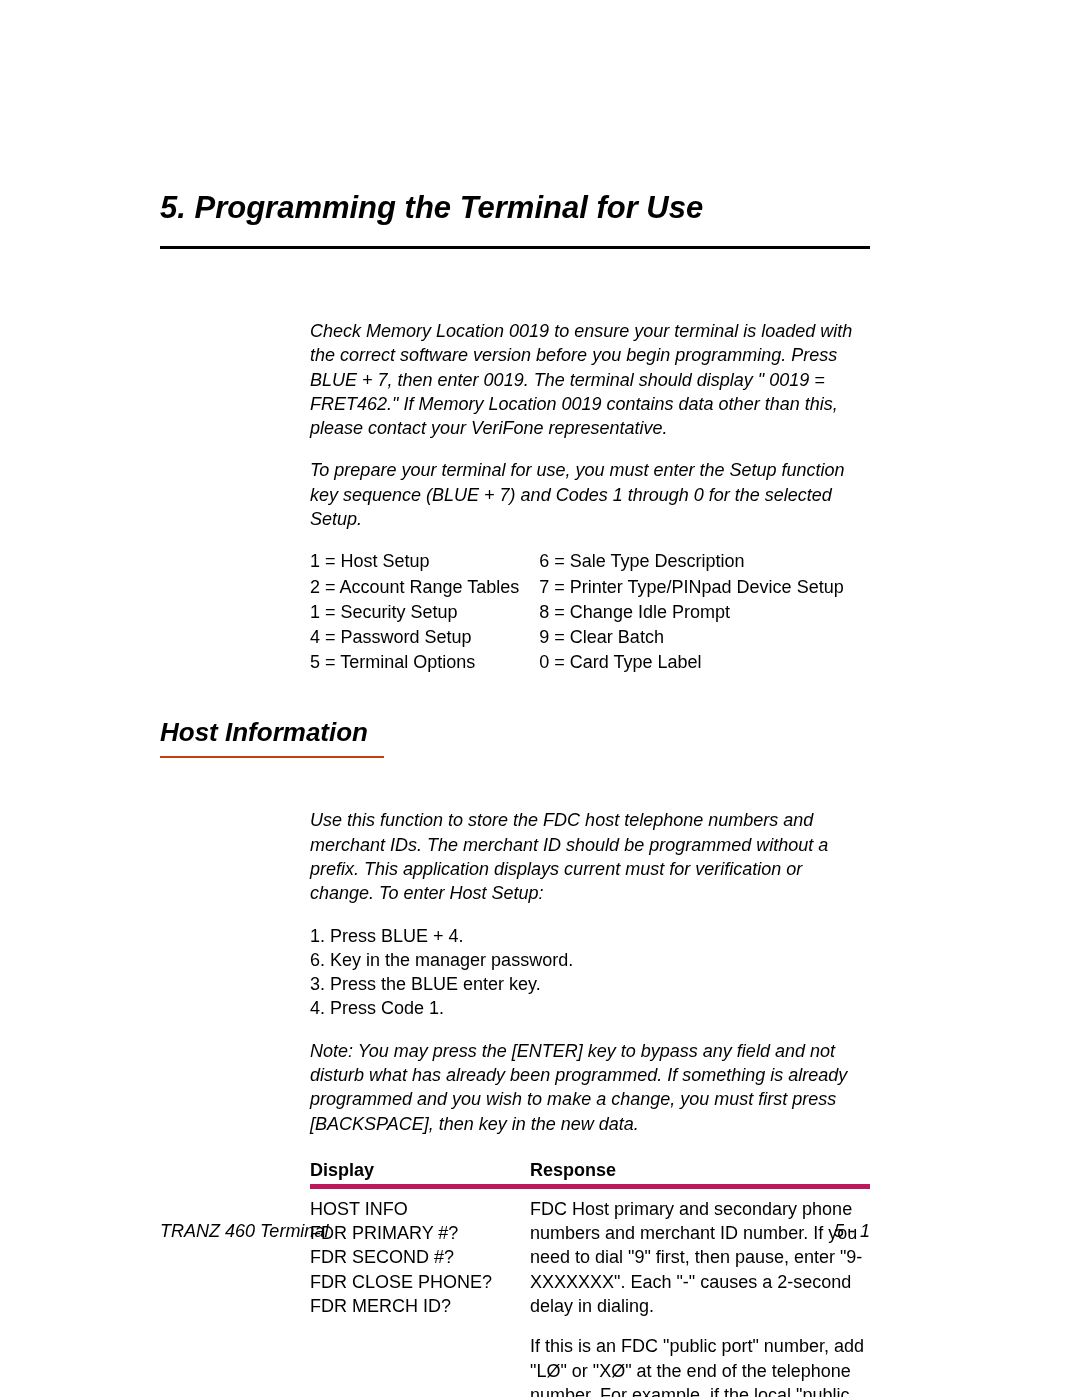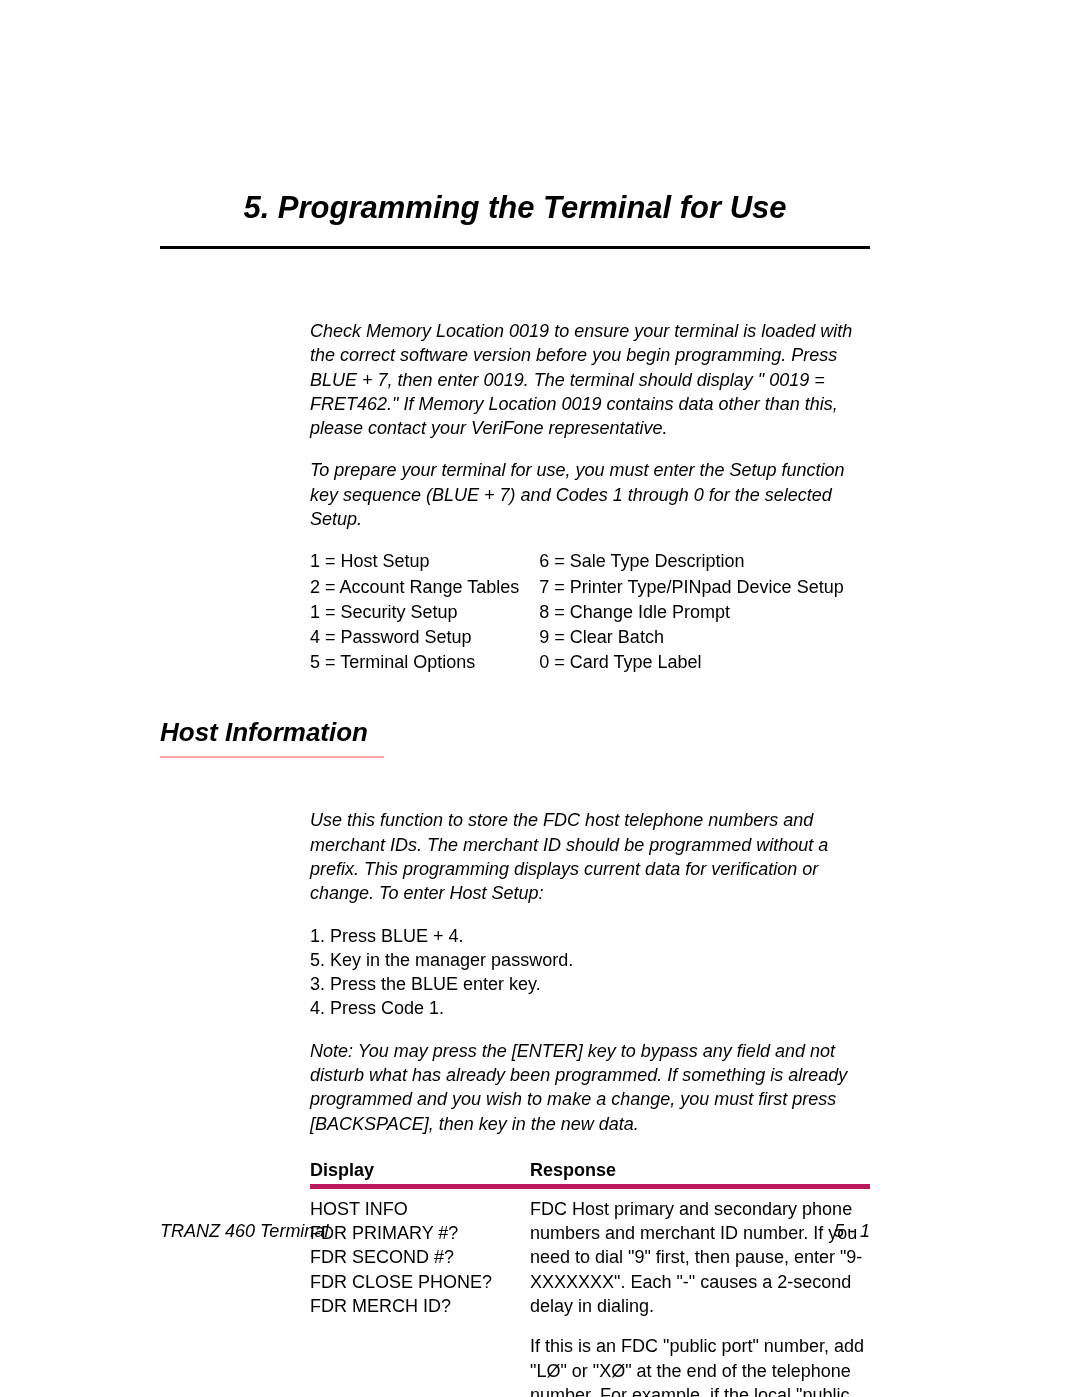--- a/index.html
+++ b/index.html
@@ -12,21 +12,20 @@
       position: relative;
     }
     .page {
       padding: 190px 210px 60px 160px;
       box-sizing: border-box;
     }
     .chapter-title {
       font-size: 31px;
       font-weight: bold;
       font-style: italic;
-      text-align: center;
       border-bottom: 3px solid #000;
       padding-bottom: 20px;
       margin-bottom: 70px;
     }
     .body-text {
       font-size: 18px;
       line-height: 1.35;
       margin-left: 150px;
       margin-bottom: 18px;
       font-style: italic;
@@ -39,21 +38,21 @@
       gap: 20px;
       margin-bottom: 42px;
     }
     .codes-col {
       white-space: nowrap;
     }
     .section-title {
       font-size: 26px;
       font-weight: bold;
       font-style: italic;
-      border-bottom: 2px solid #fca5a5;
+      border-bottom: 2px solid #c2410c;
       padding-bottom: 8px;
       margin-bottom: 50px;
       display: inline-block;
       padding-right: 16px;
     }
     .steps {
       margin-left: 150px;
       font-size: 18px;
       line-height: 1.35;
       margin-bottom: 18px;
@@ -129,25 +128,25 @@
       <div>6 = Sale Type Description</div>
       <div>7 = Printer Type/PINpad Device Setup</div>
       <div>8 = Change Idle Prompt</div>
       <div>9 = Clear Batch</div>
       <div>0 = Card Type Label</div>
     </div>
   </div>
 
   <div class="section-title">Host Information</div>
 
-  <div class="body-text">Use this function to store the FDC host telephone numbers and merchant IDs. The merchant ID should be programmed without a prefix. This programming displays current data for verification or change. To enter Host Setup:</div>
+  <div class="body-text">Use this function to store the FDC host telephone numbers and merchant IDs. The merchant ID should be programmed without a prefix. This application displays current must for verification or change. To enter Host Setup:</div>
 
   <div class="steps">
     <div>1.  Press BLUE + 4.</div>
-    <div>5.  Key in the manager password.</div>
+    <div>6.  Key in the manager password.</div>
     <div>3.  Press the BLUE enter key.</div>
     <div>4.  Press Code 1.</div>
   </div>
 
   <div class="note-text">Note:  You may press the [ENTER] key to bypass any field and not disturb what has already been programmed. If something is already programmed and you wish to make a change, you must first press [BACKSPACE], then key in the new data.</div>
 
   <div class="table-wrap">
     <div class="table-head">
       <div class="col-display">Display</div>
       <div class="col-response">Response</div>

